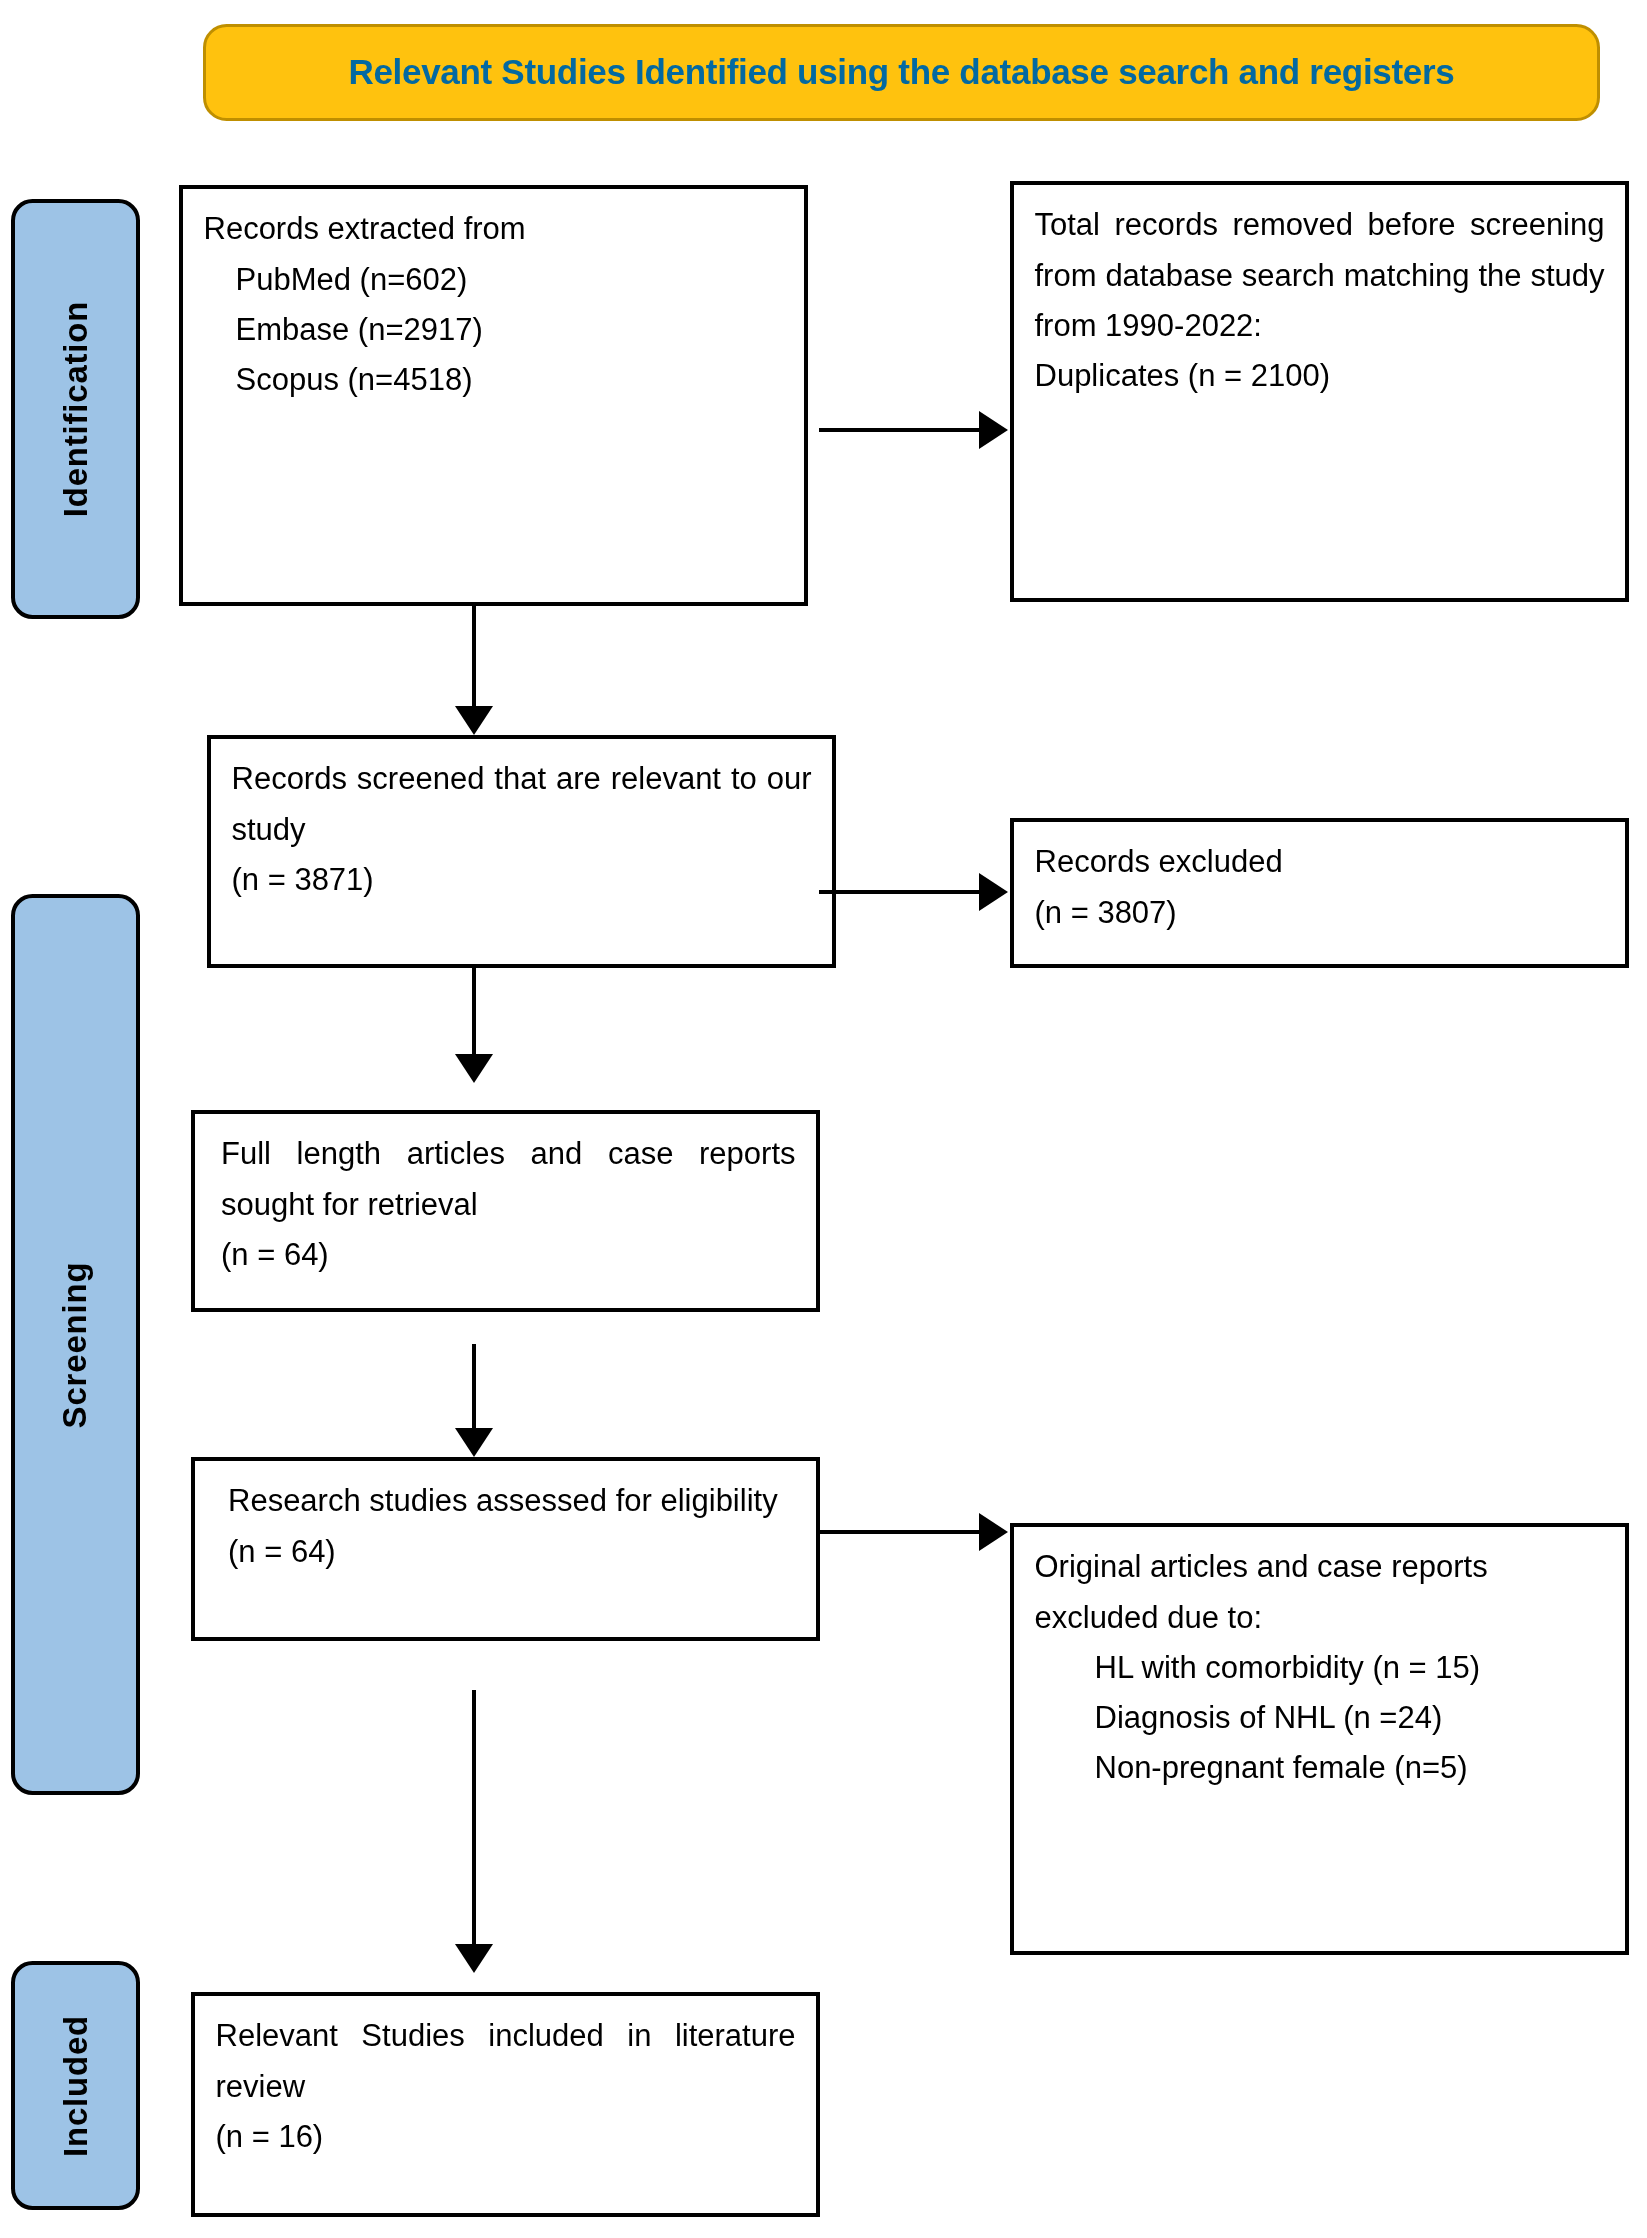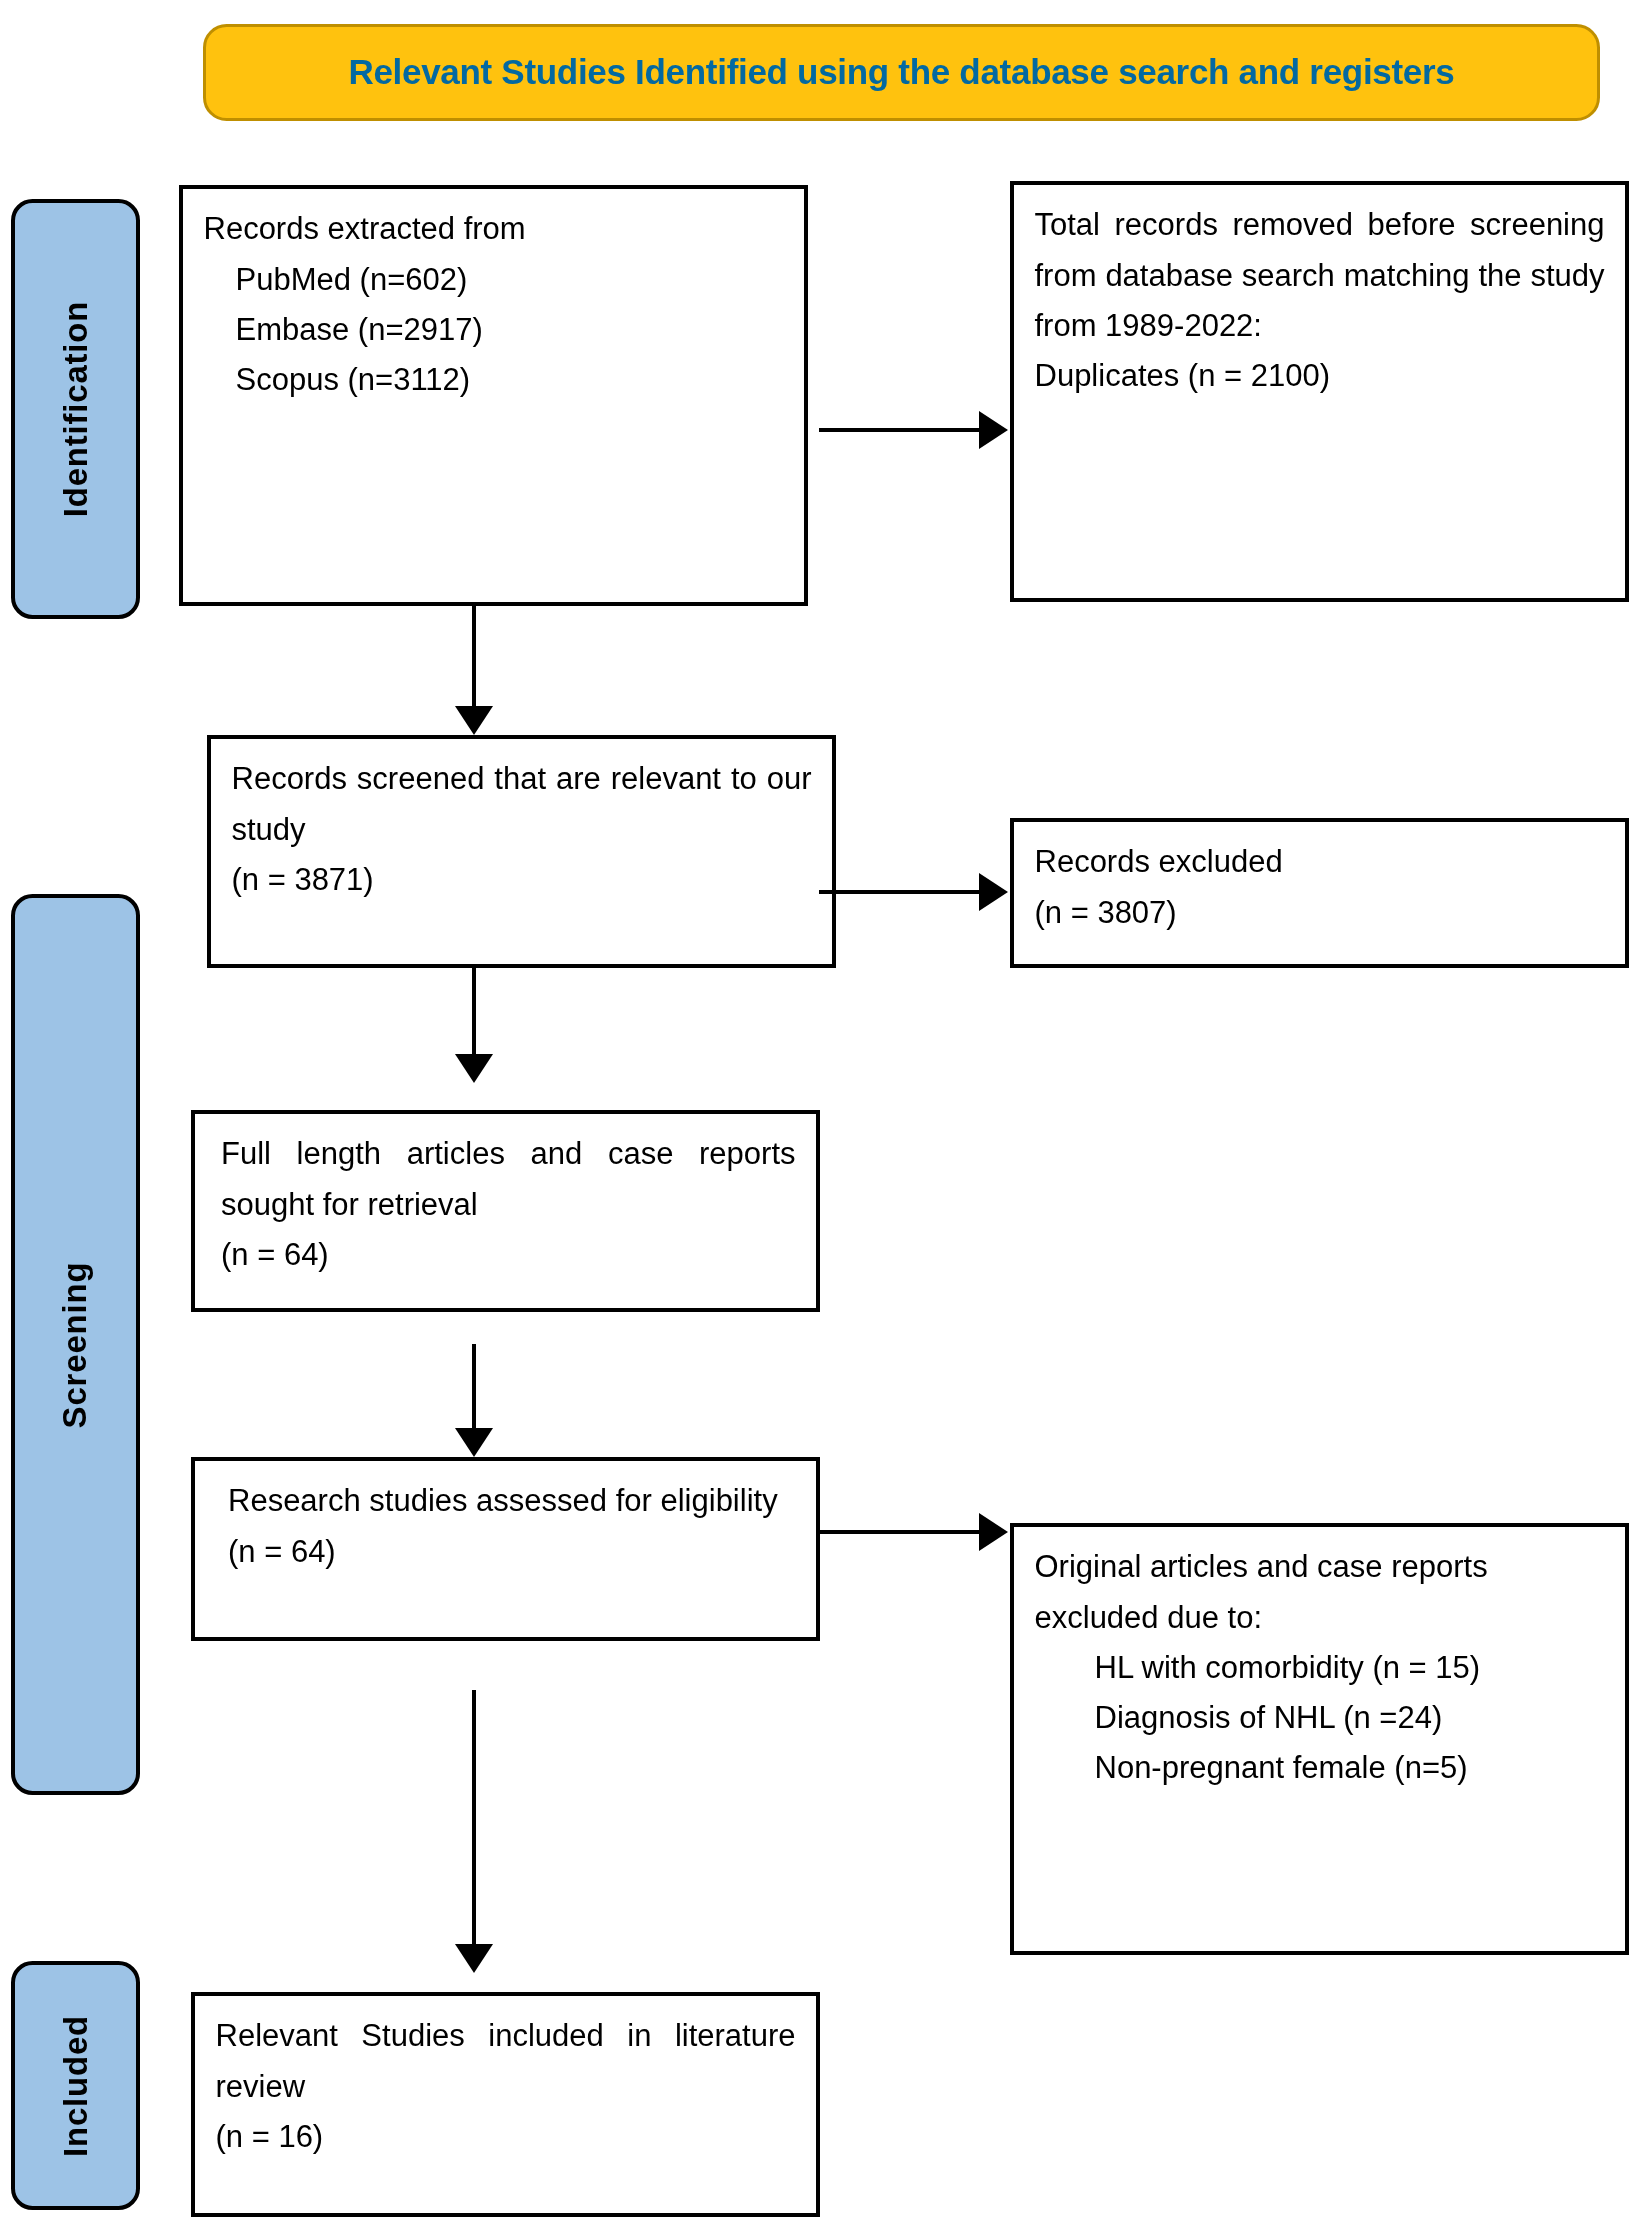--- a/index.html
+++ b/index.html
@@ -141,25 +141,25 @@
     <span class="stage-label">Screening</span>
   </div>
   <div class="stage" id="stage-included">
     <span class="stage-label">Included</span>
   </div>
 
   <div class="box" id="box-records-extracted">
     <p>Records extracted from</p>
     <p class="indent">PubMed (n=602)</p>
     <p class="indent">Embase (n=2917)</p>
-    <p class="indent">Scopus (n=3112)</p>
+    <p class="indent">Scopus (n=4518)</p>
   </div>
 
   <div class="box justify" id="box-records-removed">
-    <p>Total records removed before screening from database search matching the study from 1989-2022:</p>
+    <p>Total records removed before screening from database search matching the study from 1990-2022:</p>
     <p>Duplicates (n = 2100)</p>
   </div>
 
   <div class="box justify" id="box-records-screened">
     <p>Records screened that are relevant to our study</p>
     <p>(n = 3871)</p>
   </div>
 
   <div class="box" id="box-records-excluded">
     <p>Records excluded</p>

